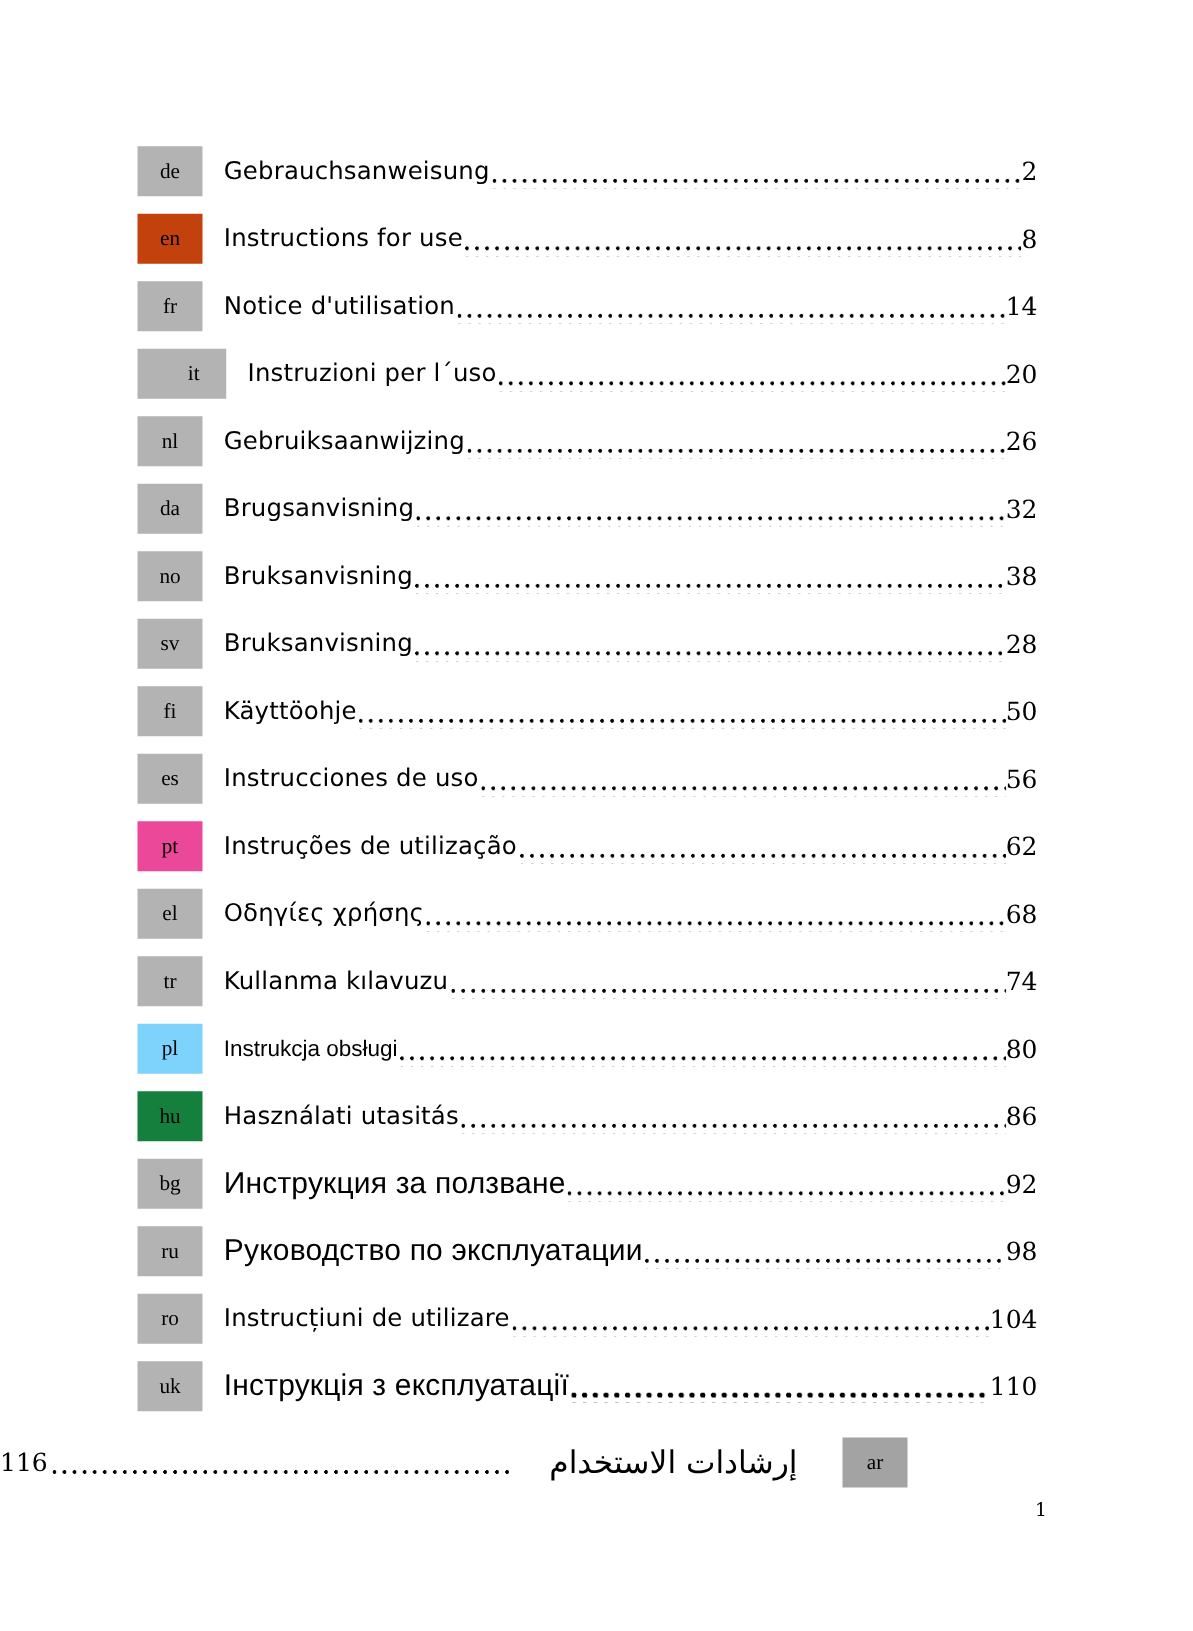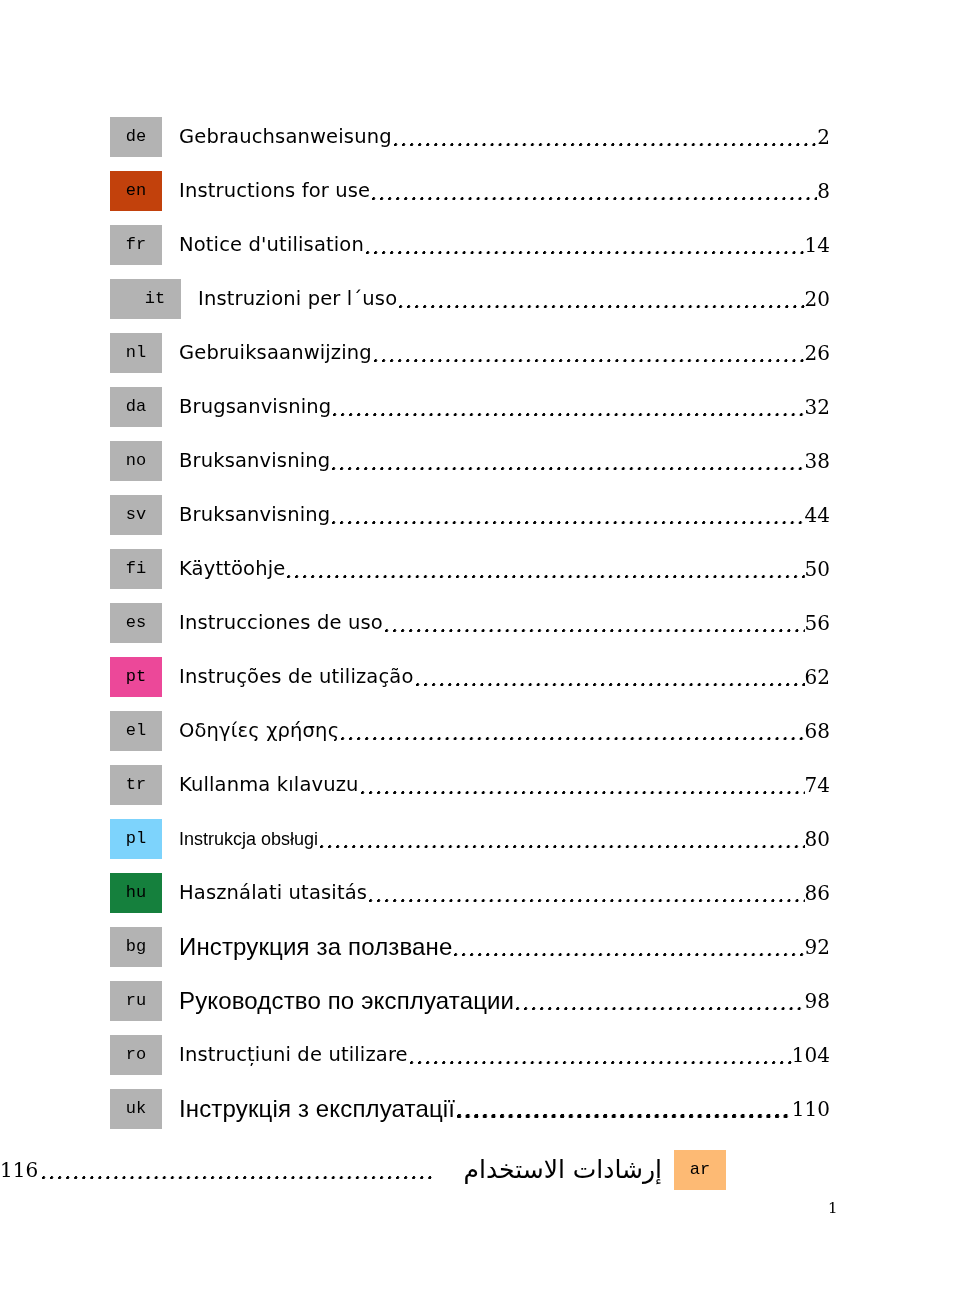--- a/index.html
+++ b/index.html
@@ -32,21 +32,21 @@
 
   .lang-badge {
     flex: 0 0 auto;
     width: 52px;
     height: 40px;
     background: #b3b3b3;
     color: #000000;
     font-size: 17px;
     line-height: 40px;
     text-align: center;
-    font-family: Liberation Mono, monospace;
+    font-family: Liberation Serif, serif;
   }
 
   .entry {
     flex: 1 1 auto;
     position: relative;
     height: 40px;
     display: flex;
     align-items: center;
     margin-left: 17px;
     overflow: hidden;
@@ -221,21 +221,21 @@
         <span class="entry-title">Bruksanvisning</span>
         <span class="leader"></span>
         <span class="page-num">38</span>
       </span>
     </div>
     <div class="toc-row">
       <span class="lang-badge" style="background: rgb(179, 179, 179);">sv</span>
       <span class="entry">
         <span class="entry-title">Bruksanvisning</span>
         <span class="leader"></span>
-        <span class="page-num">44</span>
+        <span class="page-num">28</span>
       </span>
     </div>
     <div class="toc-row">
       <span class="lang-badge" style="background: rgb(179, 179, 179);">fi</span>
       <span class="entry">
         <span class="entry-title">Käyttöohje</span>
         <span class="leader"></span>
         <span class="page-num">50</span>
       </span>
     </div>
@@ -315,19 +315,19 @@
       <span class="lang-badge" style="background: rgb(179, 179, 179);">uk</span>
       <span class="entry">
         <span class="entry-title cyr">Інструкція з експлуатації</span>
         <span class="leader bold"></span>
         <span class="page-num">110</span>
       </span>
     </div>
   </div>
 
 <div class="toc-row-rtl">
-  <span class="lang-badge" style="background: #fdba74;">ar</span>
+  <span class="lang-badge" style="background: #a3a3a3; margin-left: 24px;">ar</span>
   <span class="ar-title">إرشادات الاستخدام</span>
   <span class="ar-leader"></span>
   <span class="ar-page-num">116</span>
 </div>
 
 <div class="folio">1</div>
 
 </body></html>

